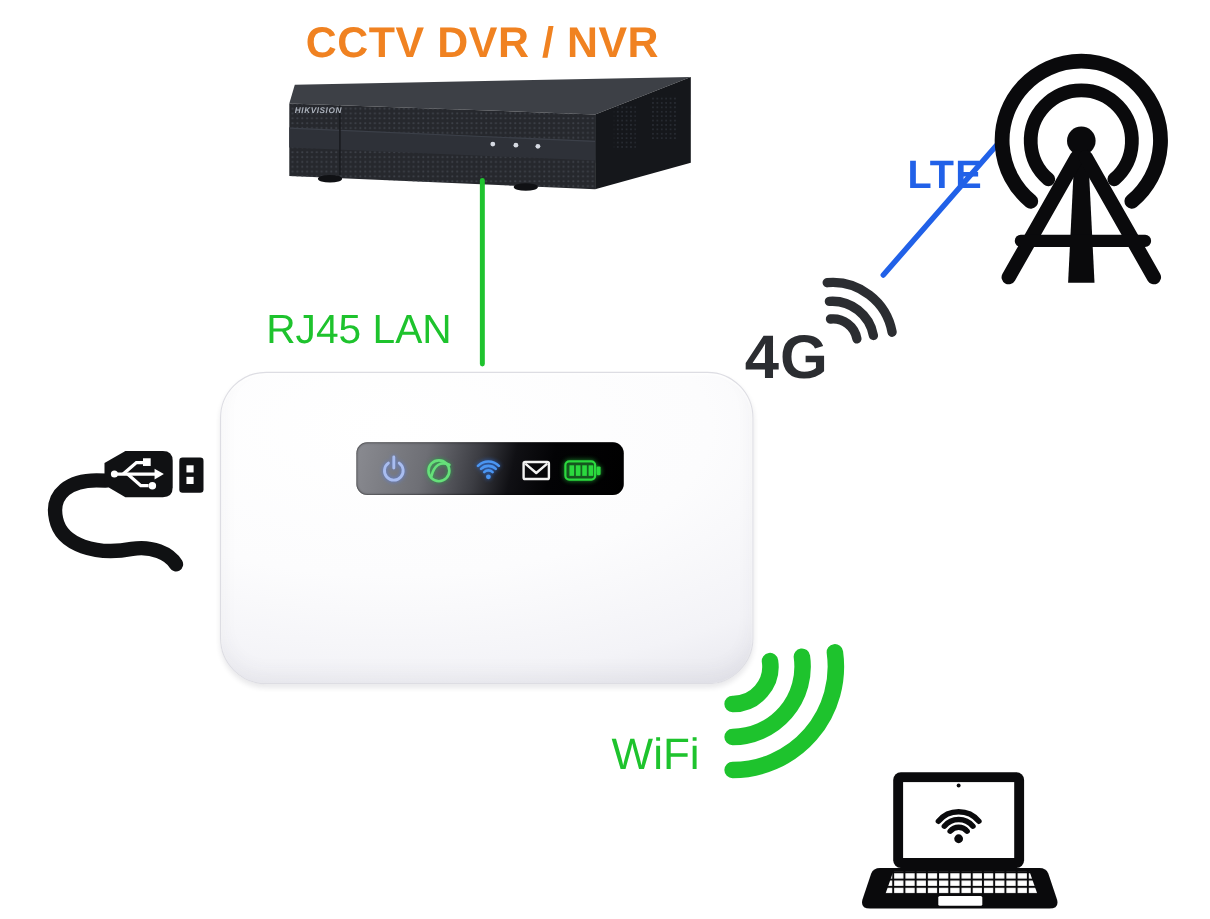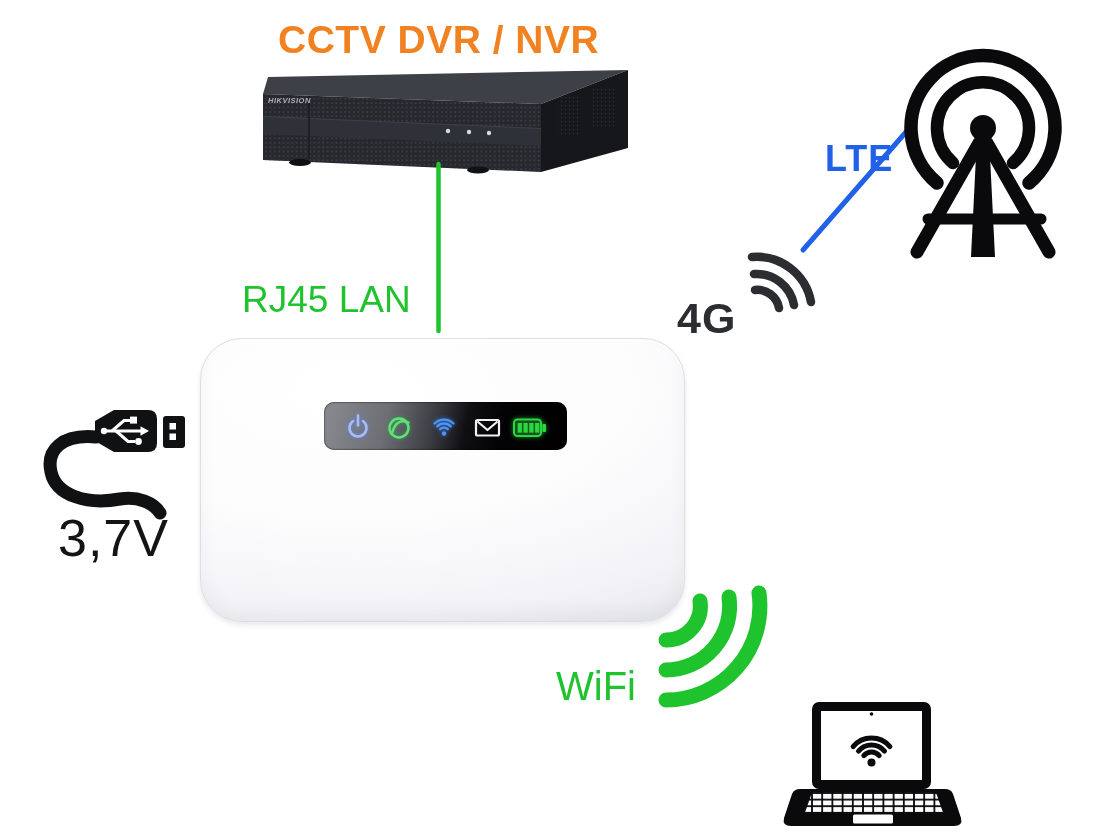--- a/index.html
+++ b/index.html
@@ -5,21 +5,21 @@
   html,body{margin:0;padding:0;background:#fff;}
   #canvas{
     position:relative;width:1100px;height:835px;background:#ffffff;overflow:hidden;
     font-family:"Liberation Sans", sans-serif;
   }
   .abs{position:absolute;}
   .label{white-space:nowrap;line-height:1;}
   #title-label{left:278px;top:20px;font-size:39px;font-weight:700;color:#F08221;letter-spacing:.5px;}
   #rj45-label{left:242px;top:281px;font-size:37px;font-weight:400;color:#1EC32D;}
   #lte-label{left:785px;top:141px;font-size:36px;font-weight:700;color:#2161E8;letter-spacing:1px;margin-left:40px;}
-  #fourg-label{left:677px;top:297px;font-size:43px;font-weight:800;color:#2B2D31;letter-spacing:1px;}
+  #fourg-label{left:677px;top:297px;font-size:56px;font-weight:800;color:#2B2D31;letter-spacing:1px;}
   #wifi-label{left:556px;top:666px;font-size:40px;font-weight:400;color:#1EC32D;}
   #voltage-label{left:58px;top:512px;font-size:52px;font-weight:400;color:#141416;letter-spacing:1px;}
   
   #router{
     left:200px;top:338px;width:483px;height:282px;border-radius:42px;
     background:radial-gradient(120% 95% at 32% 18%, #ffffff 0%, #fcfcfd 50%, #f3f3f7 84%, #e9e9ef 100%);
     border:1px solid #dddde3;
     box-shadow:0 3px 5px rgba(40,40,60,.10), inset 0 -10px 16px rgba(60,60,80,.05), inset 0 2px 2px #ffffff;
   }
   #led-strip{
@@ -162,15 +162,14 @@
       <polygon points="812,792.5 936,792.5 943,812.5 805,812.5" fill="url(#keys)"></polygon>
       <rect x="853" y="814.5" width="40" height="9" rx="1.5" fill="#ffffff"></rect>
     </g>
   </svg>
 
   <div id="title-label" class="abs label">CCTV DVR / NVR</div>
   <div id="rj45-label" class="abs label">RJ45 LAN</div>
   <div id="lte-label" class="abs label">LTE</div>
   <div id="fourg-label" class="abs label">4G</div>
   <div id="wifi-label" class="abs label">WiFi</div>
-  <div id="voltage-label" class="abs label">3,7V</div>
 
 </div>
 
 </body></html>

